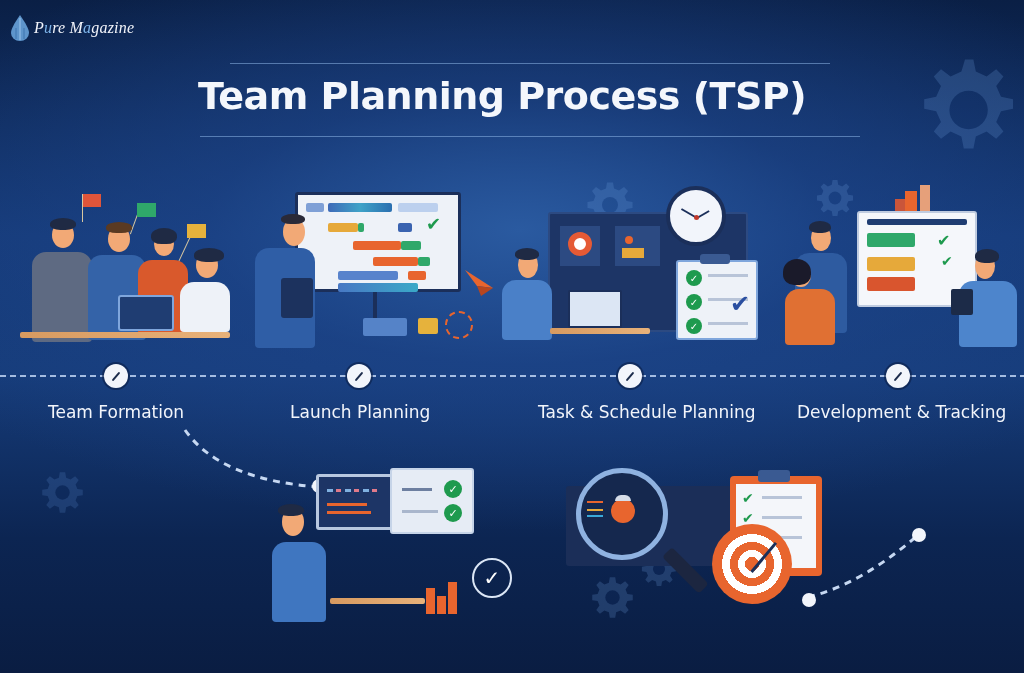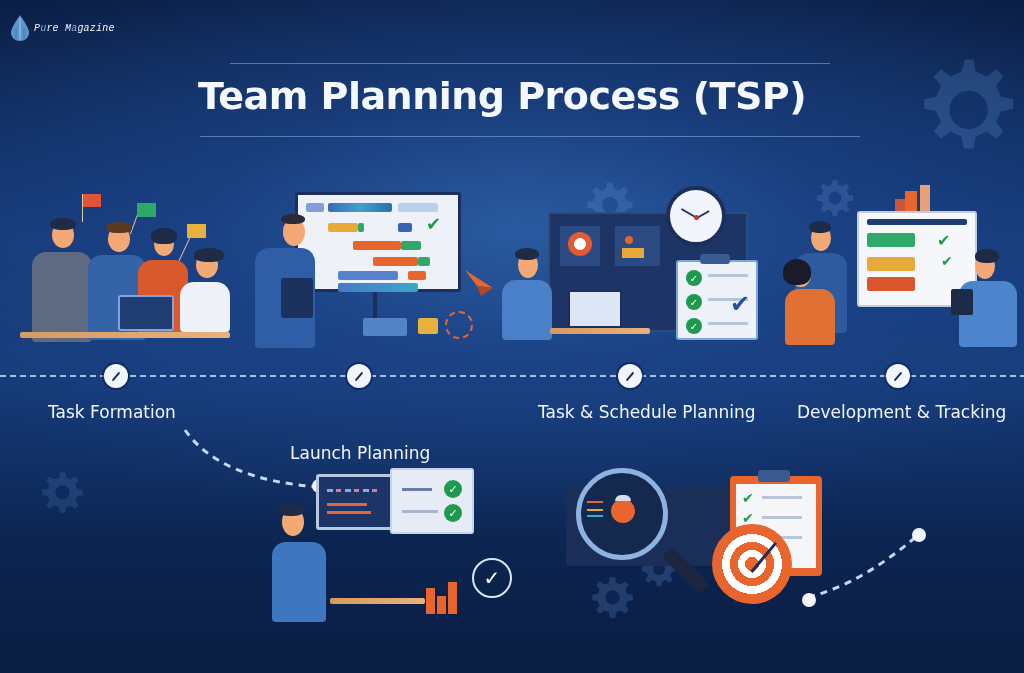--- a/index.html
+++ b/index.html
@@ -9,21 +9,21 @@
     font-family: "DejaVu Sans", sans-serif;
     background:
       radial-gradient(ellipse 700px 300px at 520px 230px, #2a5aa0 0%, rgba(30,70,140,0.6) 45%, rgba(14,40,90,0) 100%),
       linear-gradient(180deg, #0a1f45 0%, #153a78 35%, #163c7a 55%, #0c2552 80%, #0a1d42 100%);
   }
   .abs { position: absolute; }
 
   
   .logo { left: 10px; top: 14px; display: flex; align-items: center; gap: 4px; }
   .logo-drop { width: 20px; height: 28px; }
-  .logo-text { font-family: Liberation Mono, monospace; font-style: italic; font-size: 10px; color: #f2f4fa; letter-spacing: 0.2px; }
+  .logo-text { font-family: Liberation Serif, serif; font-style: italic; font-size: 16px; color: #f2f4fa; letter-spacing: 0.2px; }
   .logo-text .hl { color: #7db4ea; }
 
   
   .title-rule { left: 230px; width: 600px; height: 1px; background: rgba(140,180,230,0.55); }
   .title {
     left: 0; width: 1004px; top: 74px; text-align: center;
     font-family: "DejaVu Sans", sans-serif; font-weight: bold;
     font-size: 38px; color: #f4f7fc; letter-spacing: -0.5px;
   }
 
@@ -234,22 +234,22 @@
 <div class="abs node" style="left:347px;top:364px;">
     <div class="node-mark"></div>
   </div>
 <div class="abs node" style="left:618px;top:364px;">
     <div class="node-mark"></div>
   </div>
 <div class="abs node" style="left:886px;top:364px;">
     <div class="node-mark"></div>
   </div>
 
-<div class="abs step-label" style="left:48px;">Task Formation</div>
-<div class="abs step-label" style="left:290px;margin-top:41px;">Launch Planning</div>
+<div class="abs step-label" style="left:48px;">Team Formation</div>
+<div class="abs step-label" style="left:290px;">Launch Planning</div>
 <div class="abs step-label" style="left:538px;text-align:right;">Task &amp; Schedule Planning</div>
 <div class="abs step-label" style="left:797px;">Development &amp; Tracking</div>
 
 <svg class="abs" style="left:180px;top:425px" width="160" height="70" viewBox="0 0 160 70">
   <path d="M5 5 Q40 55 140 62" fill="none" stroke="#c6d8f2" stroke-width="3" stroke-dasharray="7 6"></path>
 </svg>
 <div class="curve-dot" style="left:312px;top:479px;"></div>
 <svg class="abs" style="left:800px;top:525px" width="130" height="80" viewBox="0 0 130 80">
   <path d="M8 72 Q60 60 118 10" fill="none" stroke="#c6d8f2" stroke-width="3" stroke-dasharray="7 6"></path>
 </svg>

